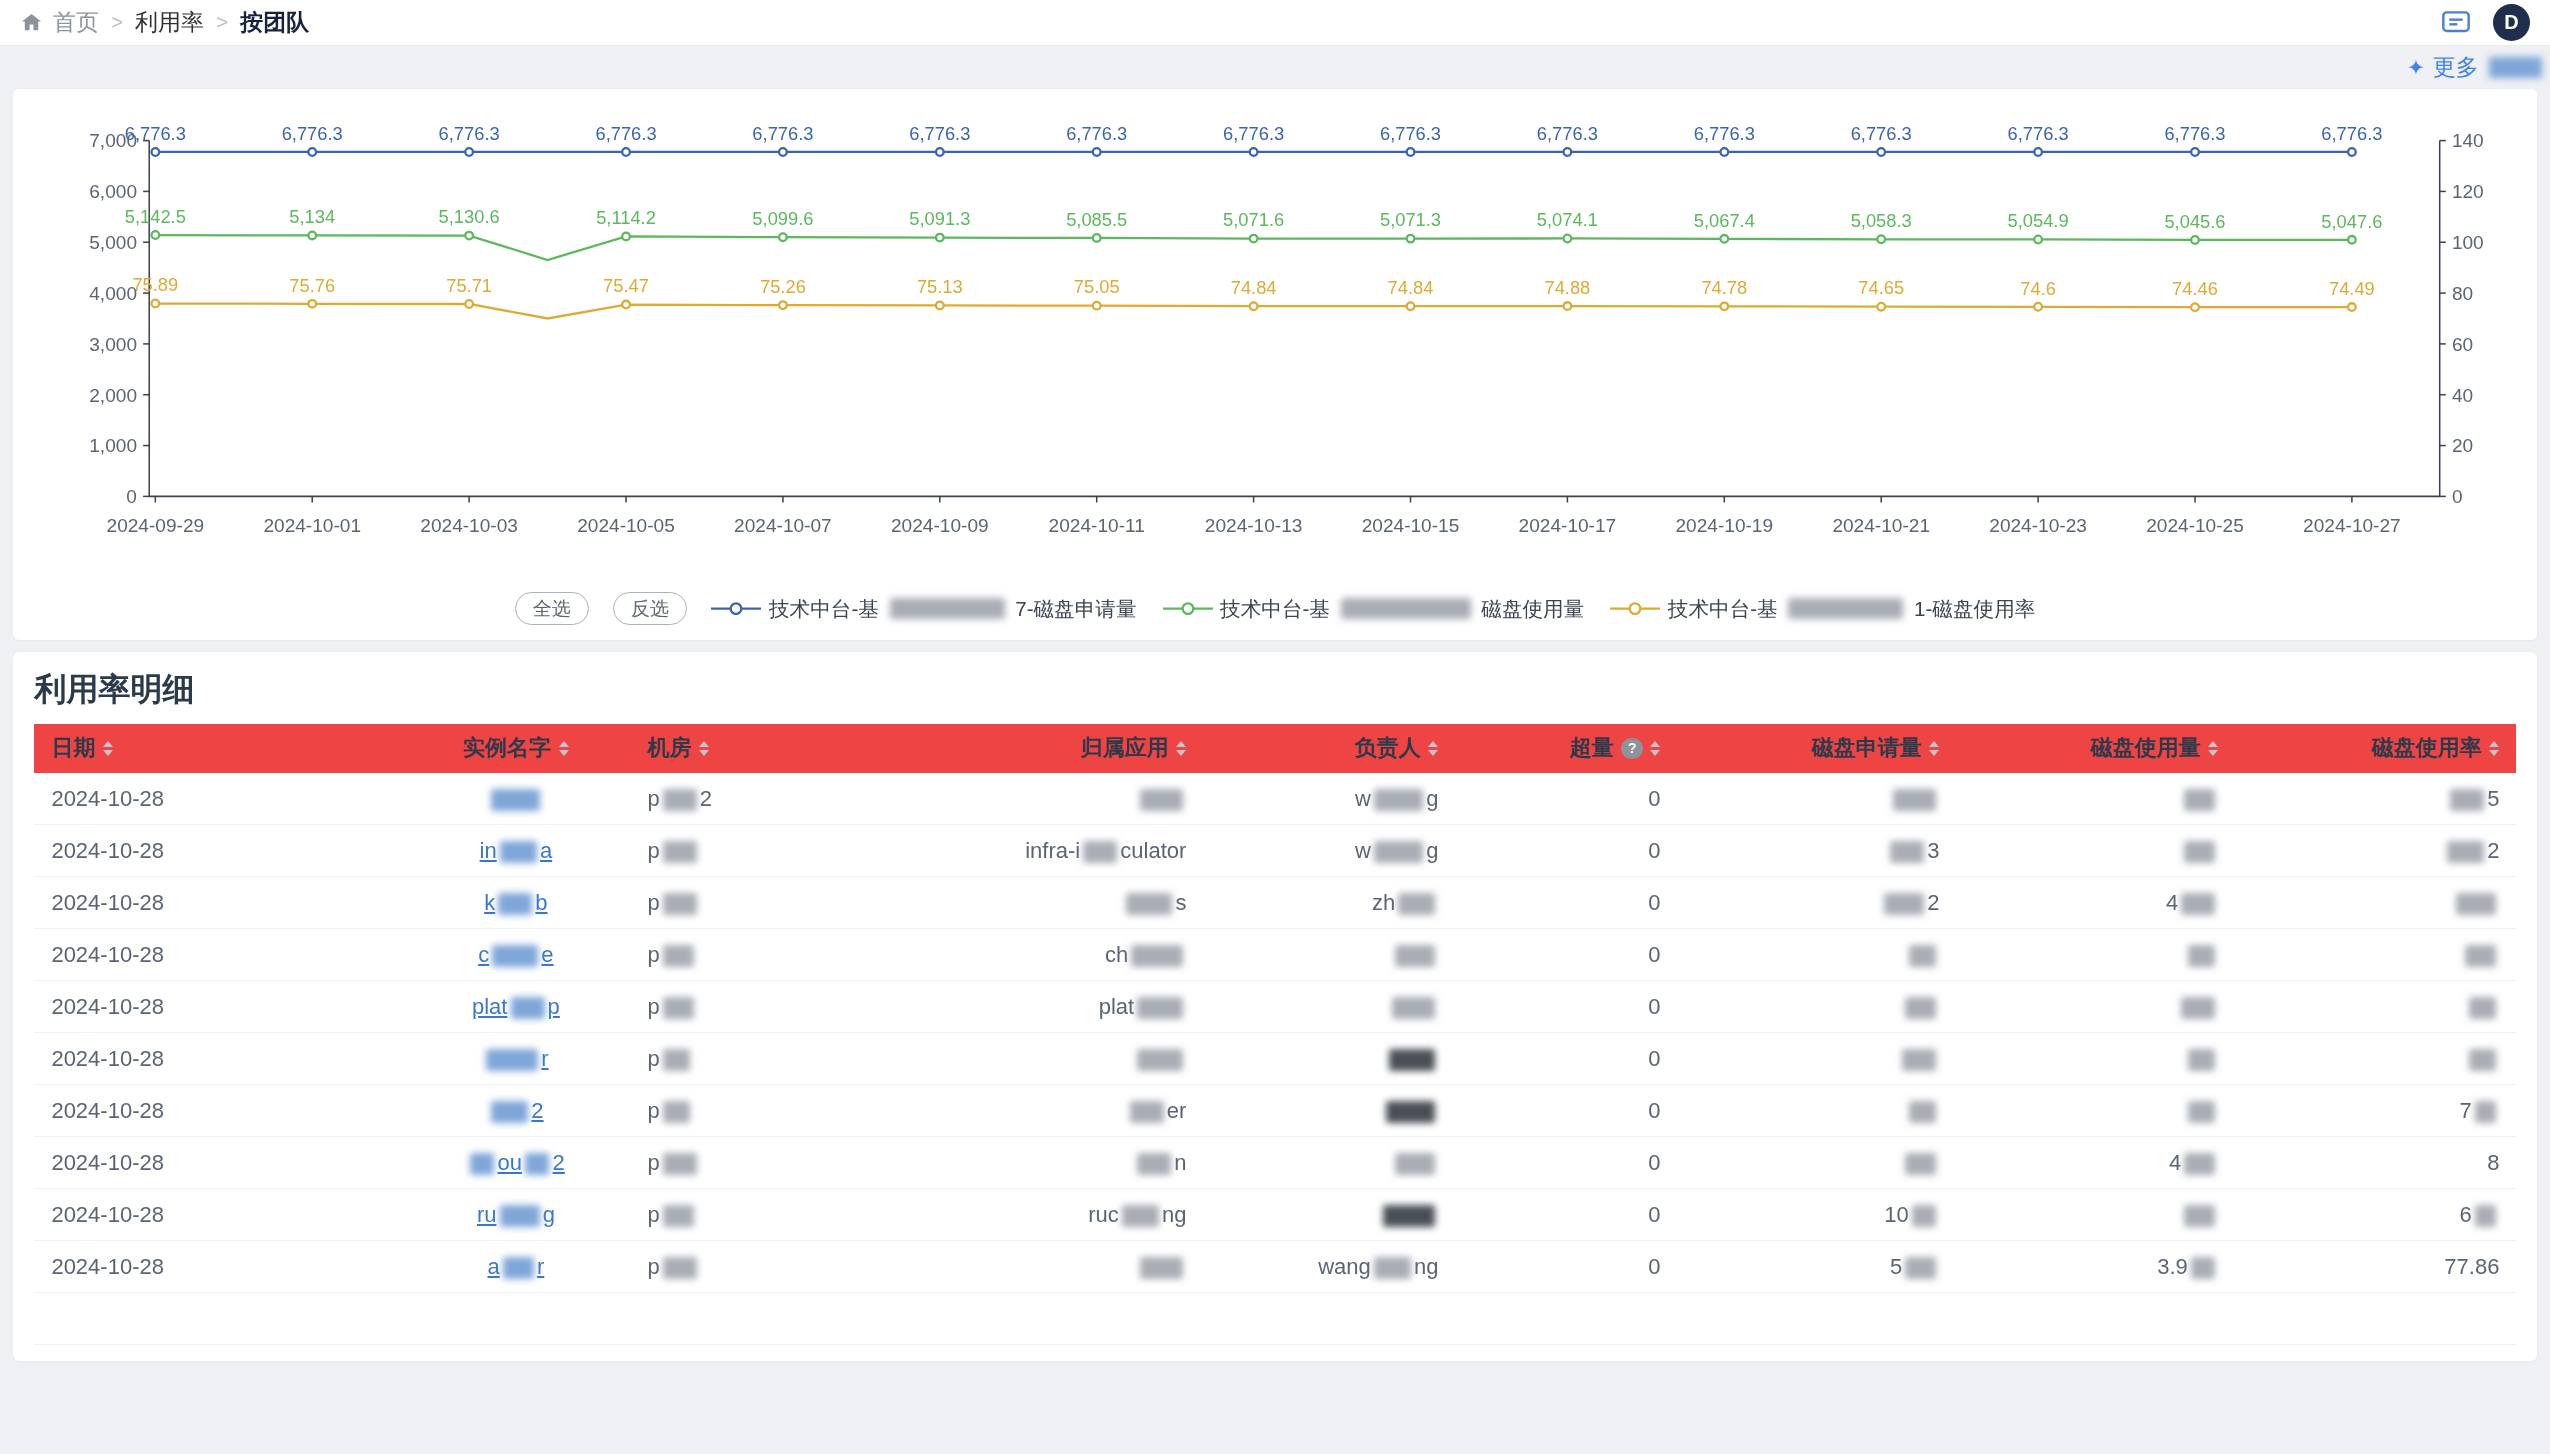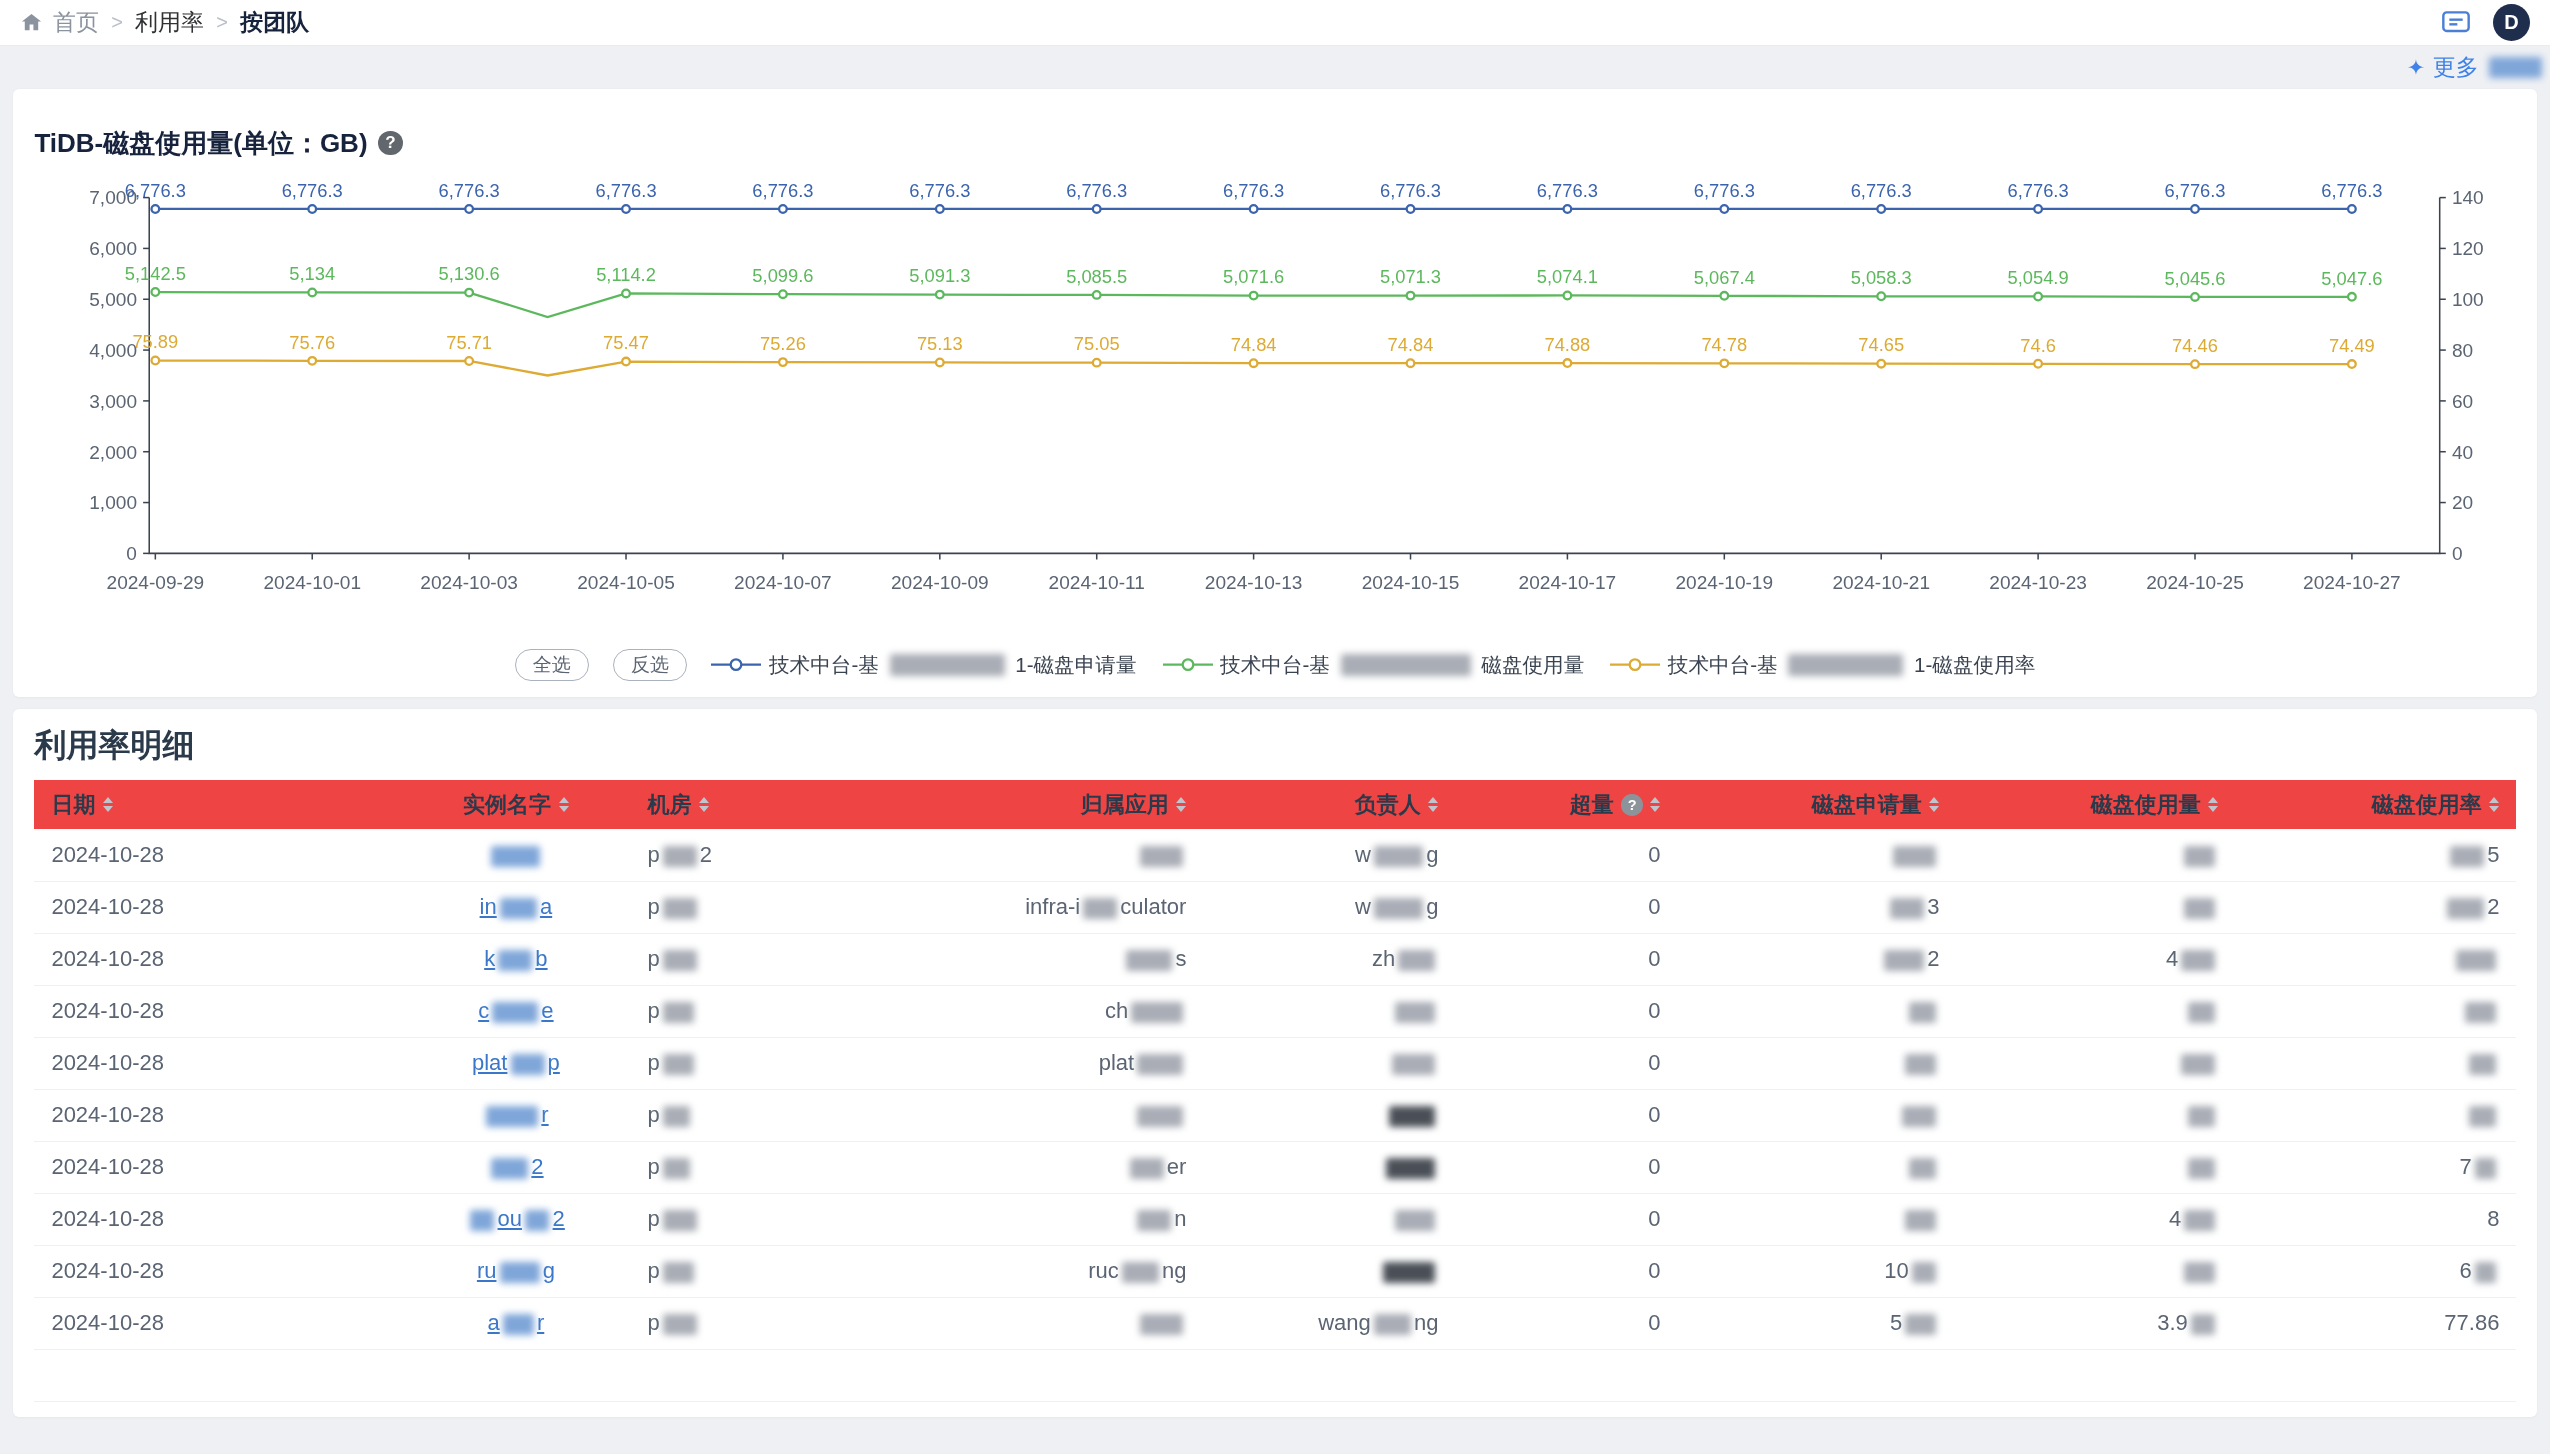--- a/index.html
+++ b/index.html
@@ -100,24 +100,20 @@
   <span class="more-link">
     <span class="sparkle">✦</span>
     <span>更多</span>
     <span class="blur blur-blue" style="width:53px"></span>
   </span>
 </div>
 
 <div class="card">
 
 
-  <div class="chart-title">
-    <span>TiDB-磁盘使用量(单位：GB)</span>
-    <span class="help-badge">?</span>
-  </div>
 
   <svg class="chart" viewBox="0 0 3248 630">
       <path d="M150 44 L150 510 L3150 510 L3150 44" fill="none" stroke="#3c4350" stroke-width="2"></path>
       <line x1="142" y1="510" x2="150" y2="510" stroke="#3c4350" stroke-width="2"></line>
       <text x="134" y="519" text-anchor="end" class="ax">0</text>
       <line x1="142" y1="443.42857142857144" x2="150" y2="443.42857142857144" stroke="#3c4350" stroke-width="2"></line>
       <text x="134" y="452.42857142857144" text-anchor="end" class="ax">1,000</text>
       <line x1="142" y1="376.8571428571429" x2="150" y2="376.8571428571429" stroke="#3c4350" stroke-width="2"></line>
       <text x="134" y="385.8571428571429" text-anchor="end" class="ax">2,000</text>
       <line x1="142" y1="310.28571428571433" x2="150" y2="310.28571428571433" stroke="#3c4350" stroke-width="2"></line>
@@ -275,21 +271,21 @@
     <span class="pill">全选</span>
     <span class="pill">反选</span>
     <span id="legend-items" style="display:flex;gap:26px;align-items:center">
         <span class="legend-item">
           <svg width="50" height="15.3" viewBox="0 0 66 20">
             <line x1="0" y1="10" x2="66" y2="10" stroke="#3b64ad" stroke-width="3"></line>
             <circle cx="33" cy="10" r="7" fill="#fff" stroke="#3b64ad" stroke-width="3"></circle>
           </svg>
           <span>技术中台-基</span>
           <span class="blur" style="width: 115px;"></span>
-          <span>1-磁盘申请量</span>
+          <span>7-磁盘申请量</span>
         </span>
         <span class="legend-item">
           <svg width="50" height="15.3" viewBox="0 0 66 20">
             <line x1="0" y1="10" x2="66" y2="10" stroke="#5cb85c" stroke-width="3"></line>
             <circle cx="33" cy="10" r="7" fill="#fff" stroke="#5cb85c" stroke-width="3"></circle>
           </svg>
           <span>技术中台-基</span>
           <span class="blur" style="width: 130px;"></span>
           <span>磁盘使用量</span>
         </span>

